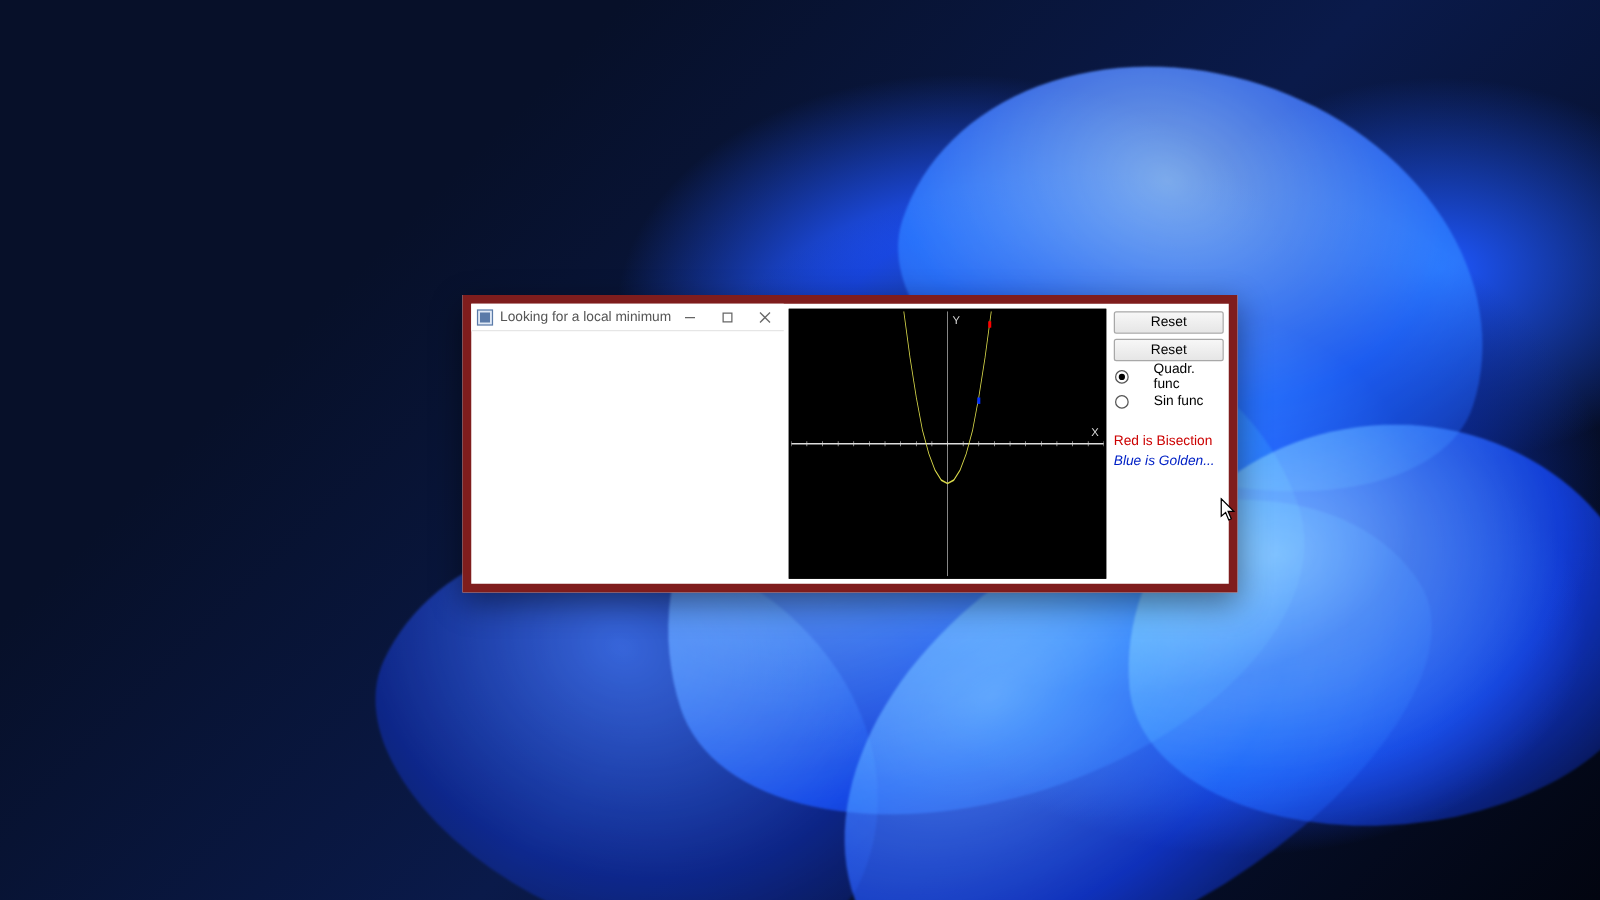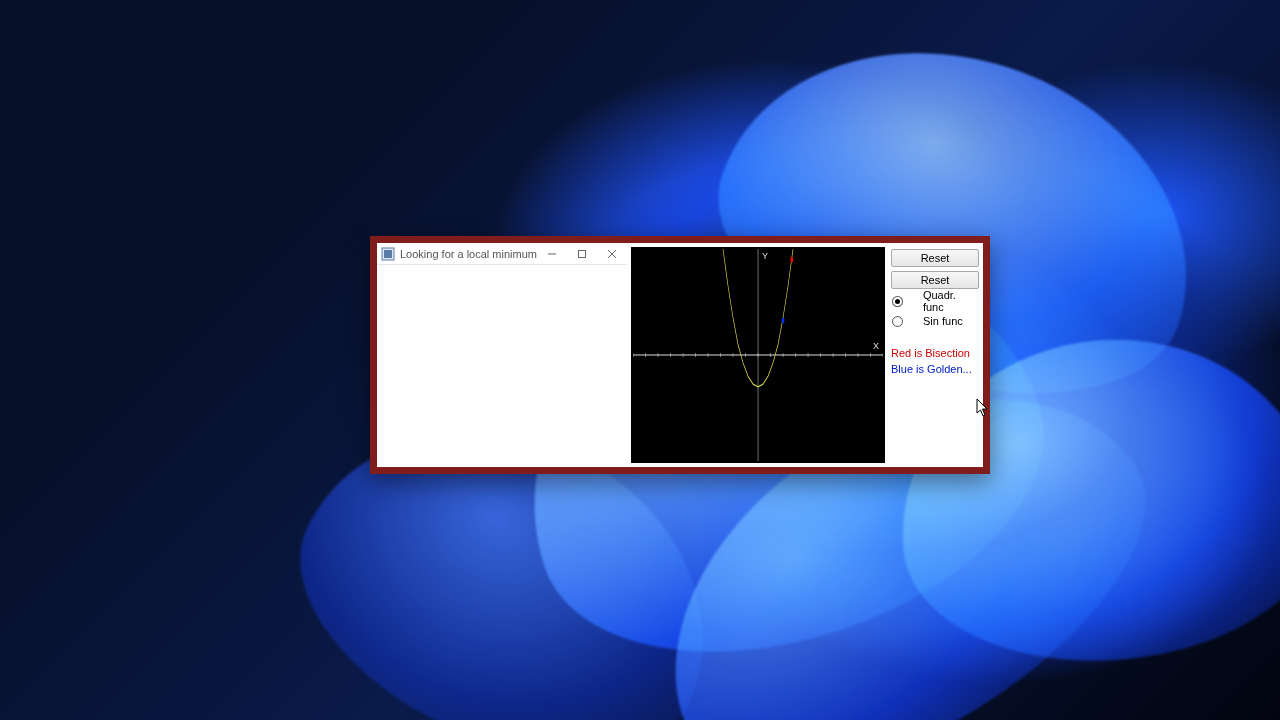--- a/index.html
+++ b/index.html
@@ -89,21 +89,21 @@
     height: 16px;
     padding-left: 1px;
   }
   .radio-dot {
     width: 11px; height: 11px; border: 1px solid #555; border-radius: 50%;
     display: flex; align-items: center; justify-content: center;
     background: #fff;
   }
   .radio-dot.sel::after { content: ""; width: 5px; height: 5px; background: #000; border-radius: 50%; }
   .legend-red { color: #cc0000; margin-top: 14px; }
-  .legend-blue { color: #0020c5; }
+  .legend-blue { color: #0020c5; font-style: italic; }
 
   .axis-label {
     position: absolute; color: #dcdcdc; font-size: 9px;
     font-family: Tahoma, sans-serif;
   }
 
   .cursor {
     position: absolute;
     width: 14px; height: 20px;
     pointer-events: none;

